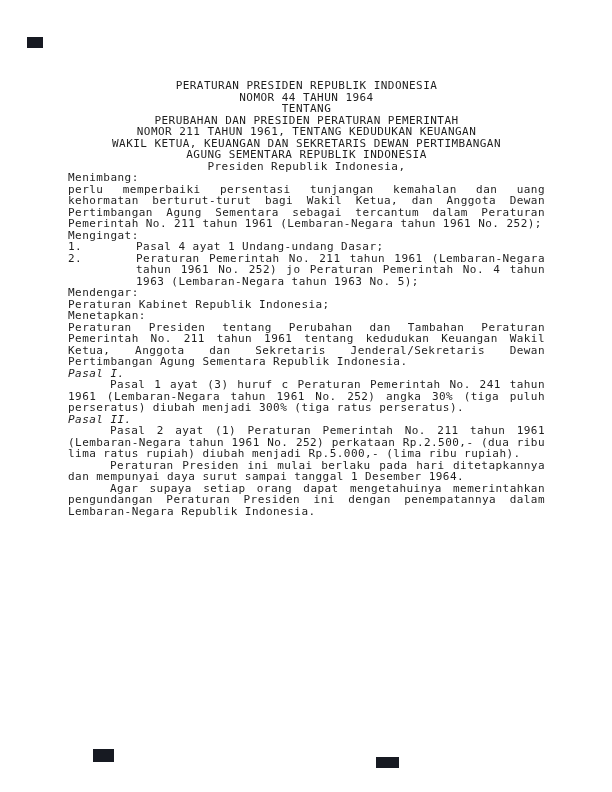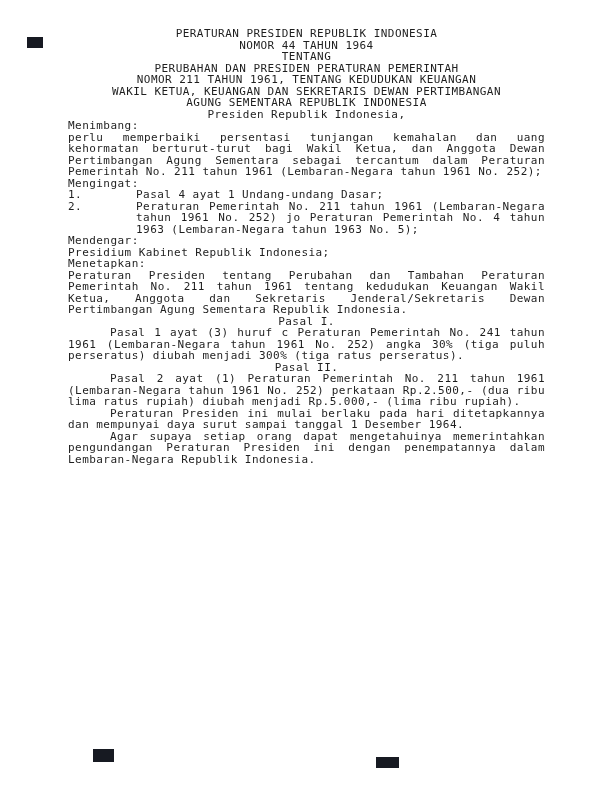--- a/index.html
+++ b/index.html
@@ -13,31 +13,31 @@
     height: 792px;
     margin: 0 auto;
     background: #ffffff;
     overflow: hidden;
     font-family: "DejaVu Sans Mono", "Liberation Mono", monospace;
     font-size: 11px;
     line-height: 11.5px;
     letter-spacing: 0.45px;
     color: #1e1e1e;
     box-sizing: border-box;
-    padding: 28px 67px 0 68px;
+    padding: 80px 67px 0 68px;
   }
   .page p, .page div, .page header, .page section { margin: 0; }
   .center { text-align: center; }
   .just { text-align: justify; }
   .indent { text-indent: 42px; }
   .gap    { margin-top: 12px; }
   .list-item { display: flex; margin-top: 0; }
   .list-num  { flex: 0 0 28px; }
   .list-text { flex: 1 1 auto; text-align: justify; margin-left: 40px; }
-  .pasal-heading { text-align: center; margin-top: 16px; }
+  .pasal-heading { text-align: left; margin-top: 16px; font-style: italic; }
   .pasal-body { margin-top: 12px; }
   
   .mark { position: absolute; background: #171a22; }
   .mark-top { left: 27px;  top: 37px;  width: 16px; height: 11px; }
   .mark-b1  { left: 93px;  top: 749px; width: 21px; height: 13px; }
   .mark-b2  { left: 376px; top: 757px; width: 23px; height: 11px; }
 </style>
 </head>
 <body>
 
@@ -71,21 +71,21 @@
       <span class="list-text">Pasal 4 ayat 1 Undang-undang Dasar;</span>
     </div>
     <div class="list-item">
       <span class="list-num">2.</span>
       <span class="list-text">Peraturan Pemerintah No. 211 tahun 1961 (Lembaran-Negara tahun 1961 No. 252) jo Peraturan Pemerintah No. 4 tahun 1963 (Lembaran-Negara tahun 1963 No. 5);</span>
     </div>
   </section>
 
   <section class="gap">
     <div>Mendengar:</div>
-    <p>Presidium Kabinet Republik Indonesia;</p>
+    <p>Peraturan Kabinet Republik Indonesia;</p>
   </section>
 
 
   <section class="gap">
     <div>Menetapkan:</div>
     <p class="just">Peraturan Presiden tentang Perubahan dan Tambahan Peraturan Pemerintah No. 211 tahun 1961 tentang kedudukan Keuangan Wakil Ketua, Anggota dan Sekretaris Jenderal/Sekretaris Dewan Pertimbangan Agung Sementara Republik Indonesia.</p>
   </section>
 
   <section>
     <div class="pasal-heading">Pasal I.</div>

